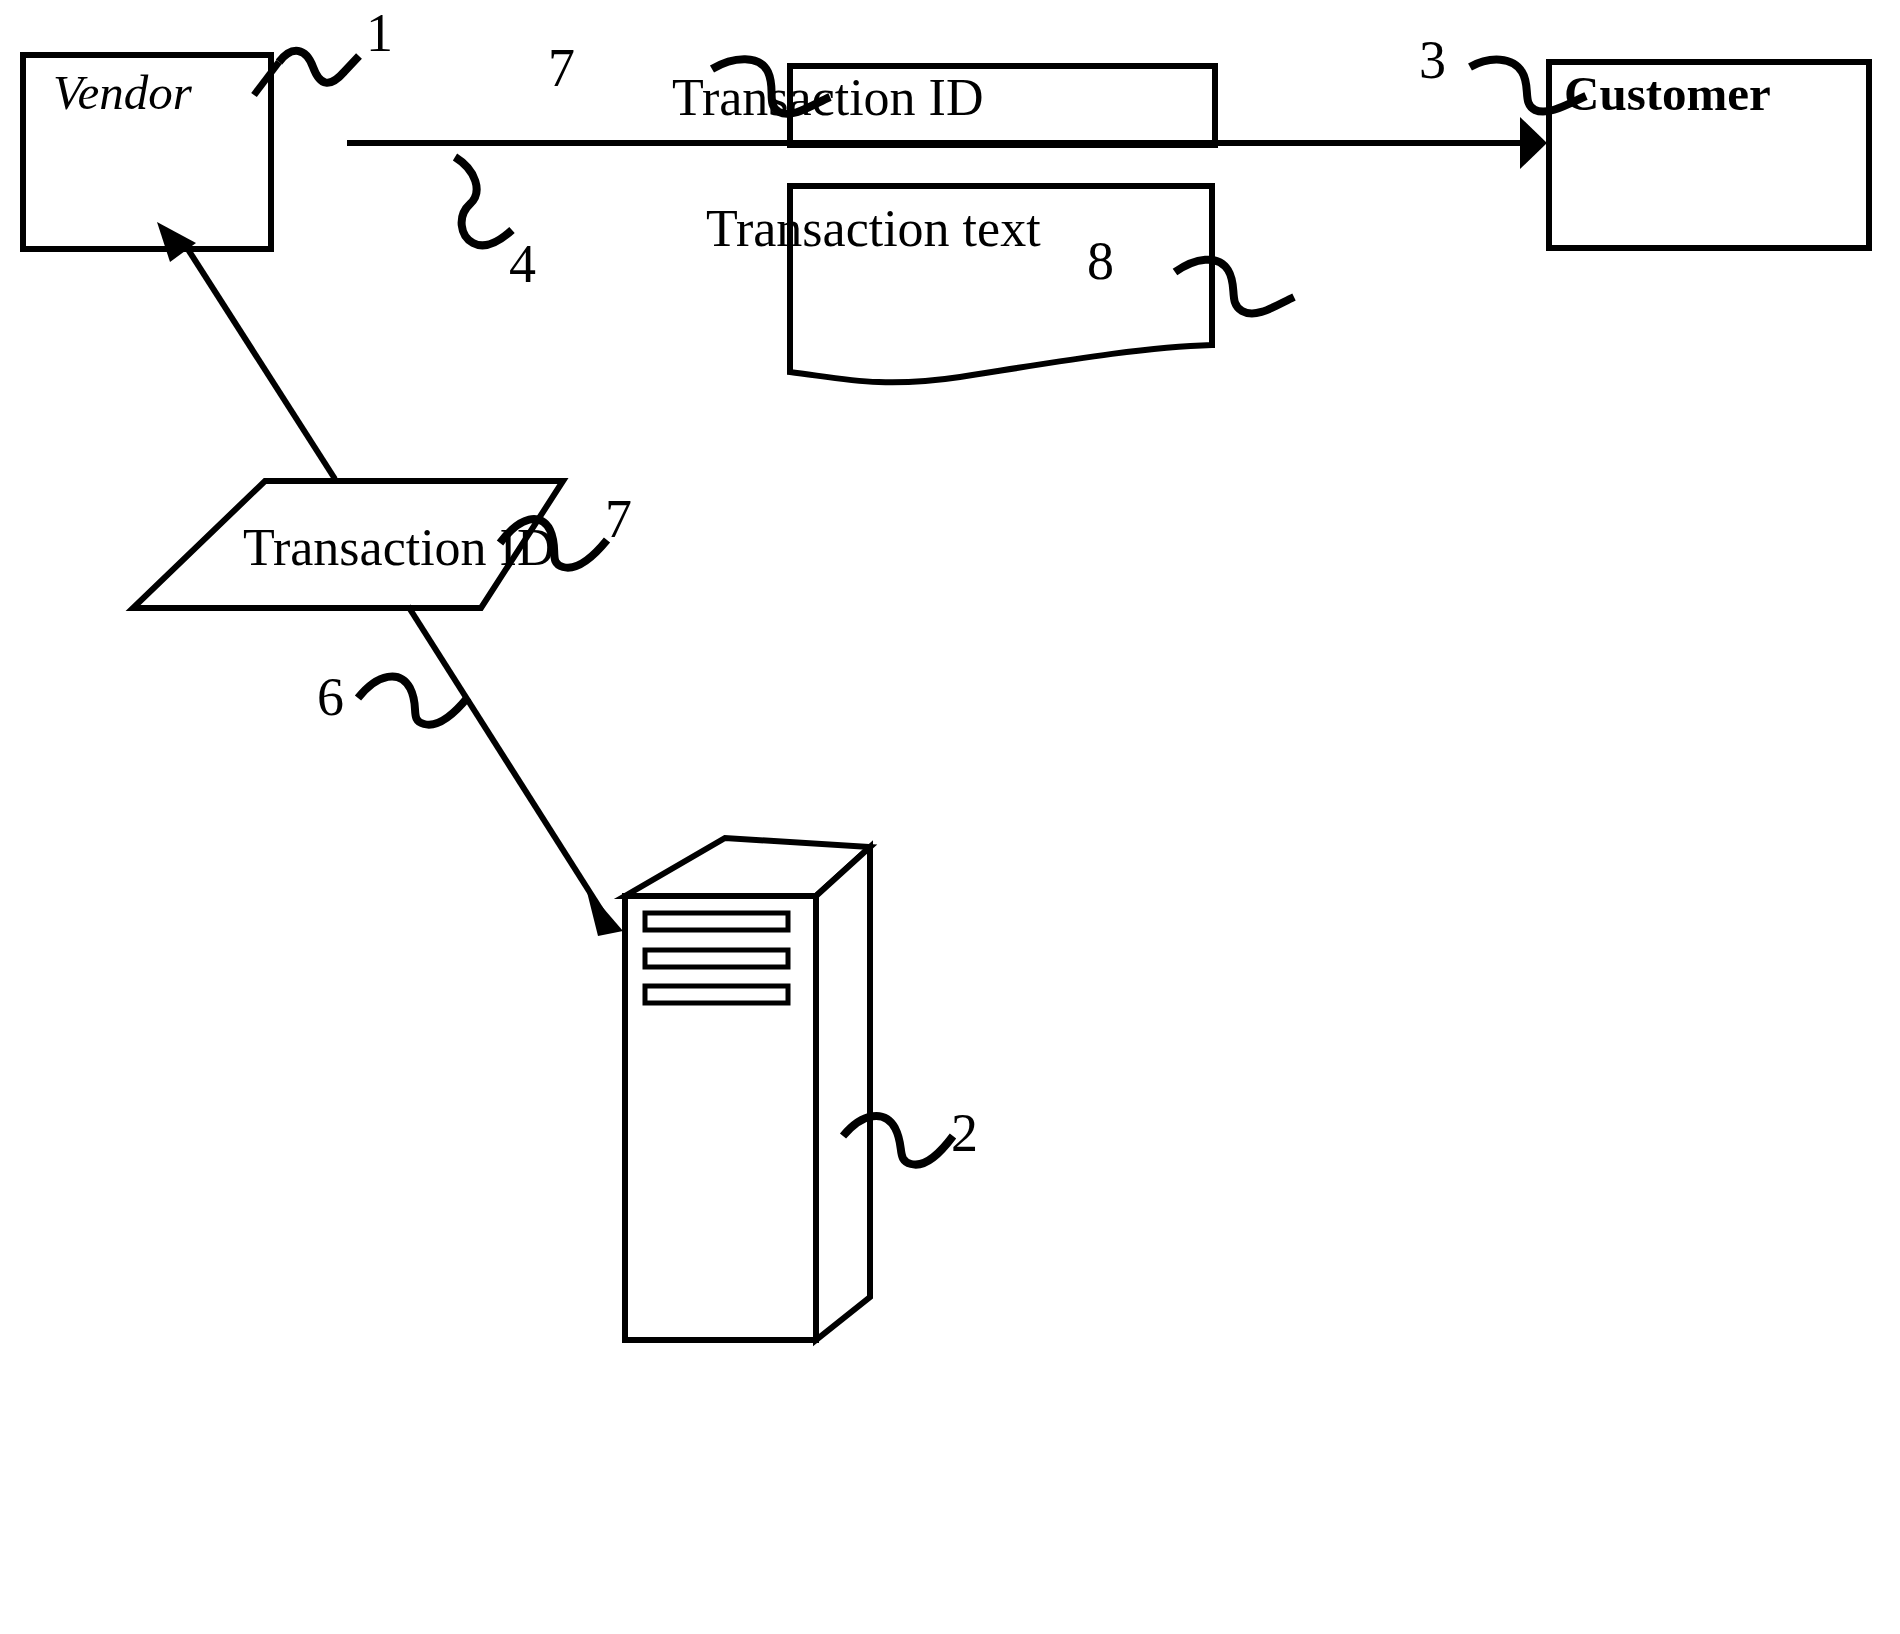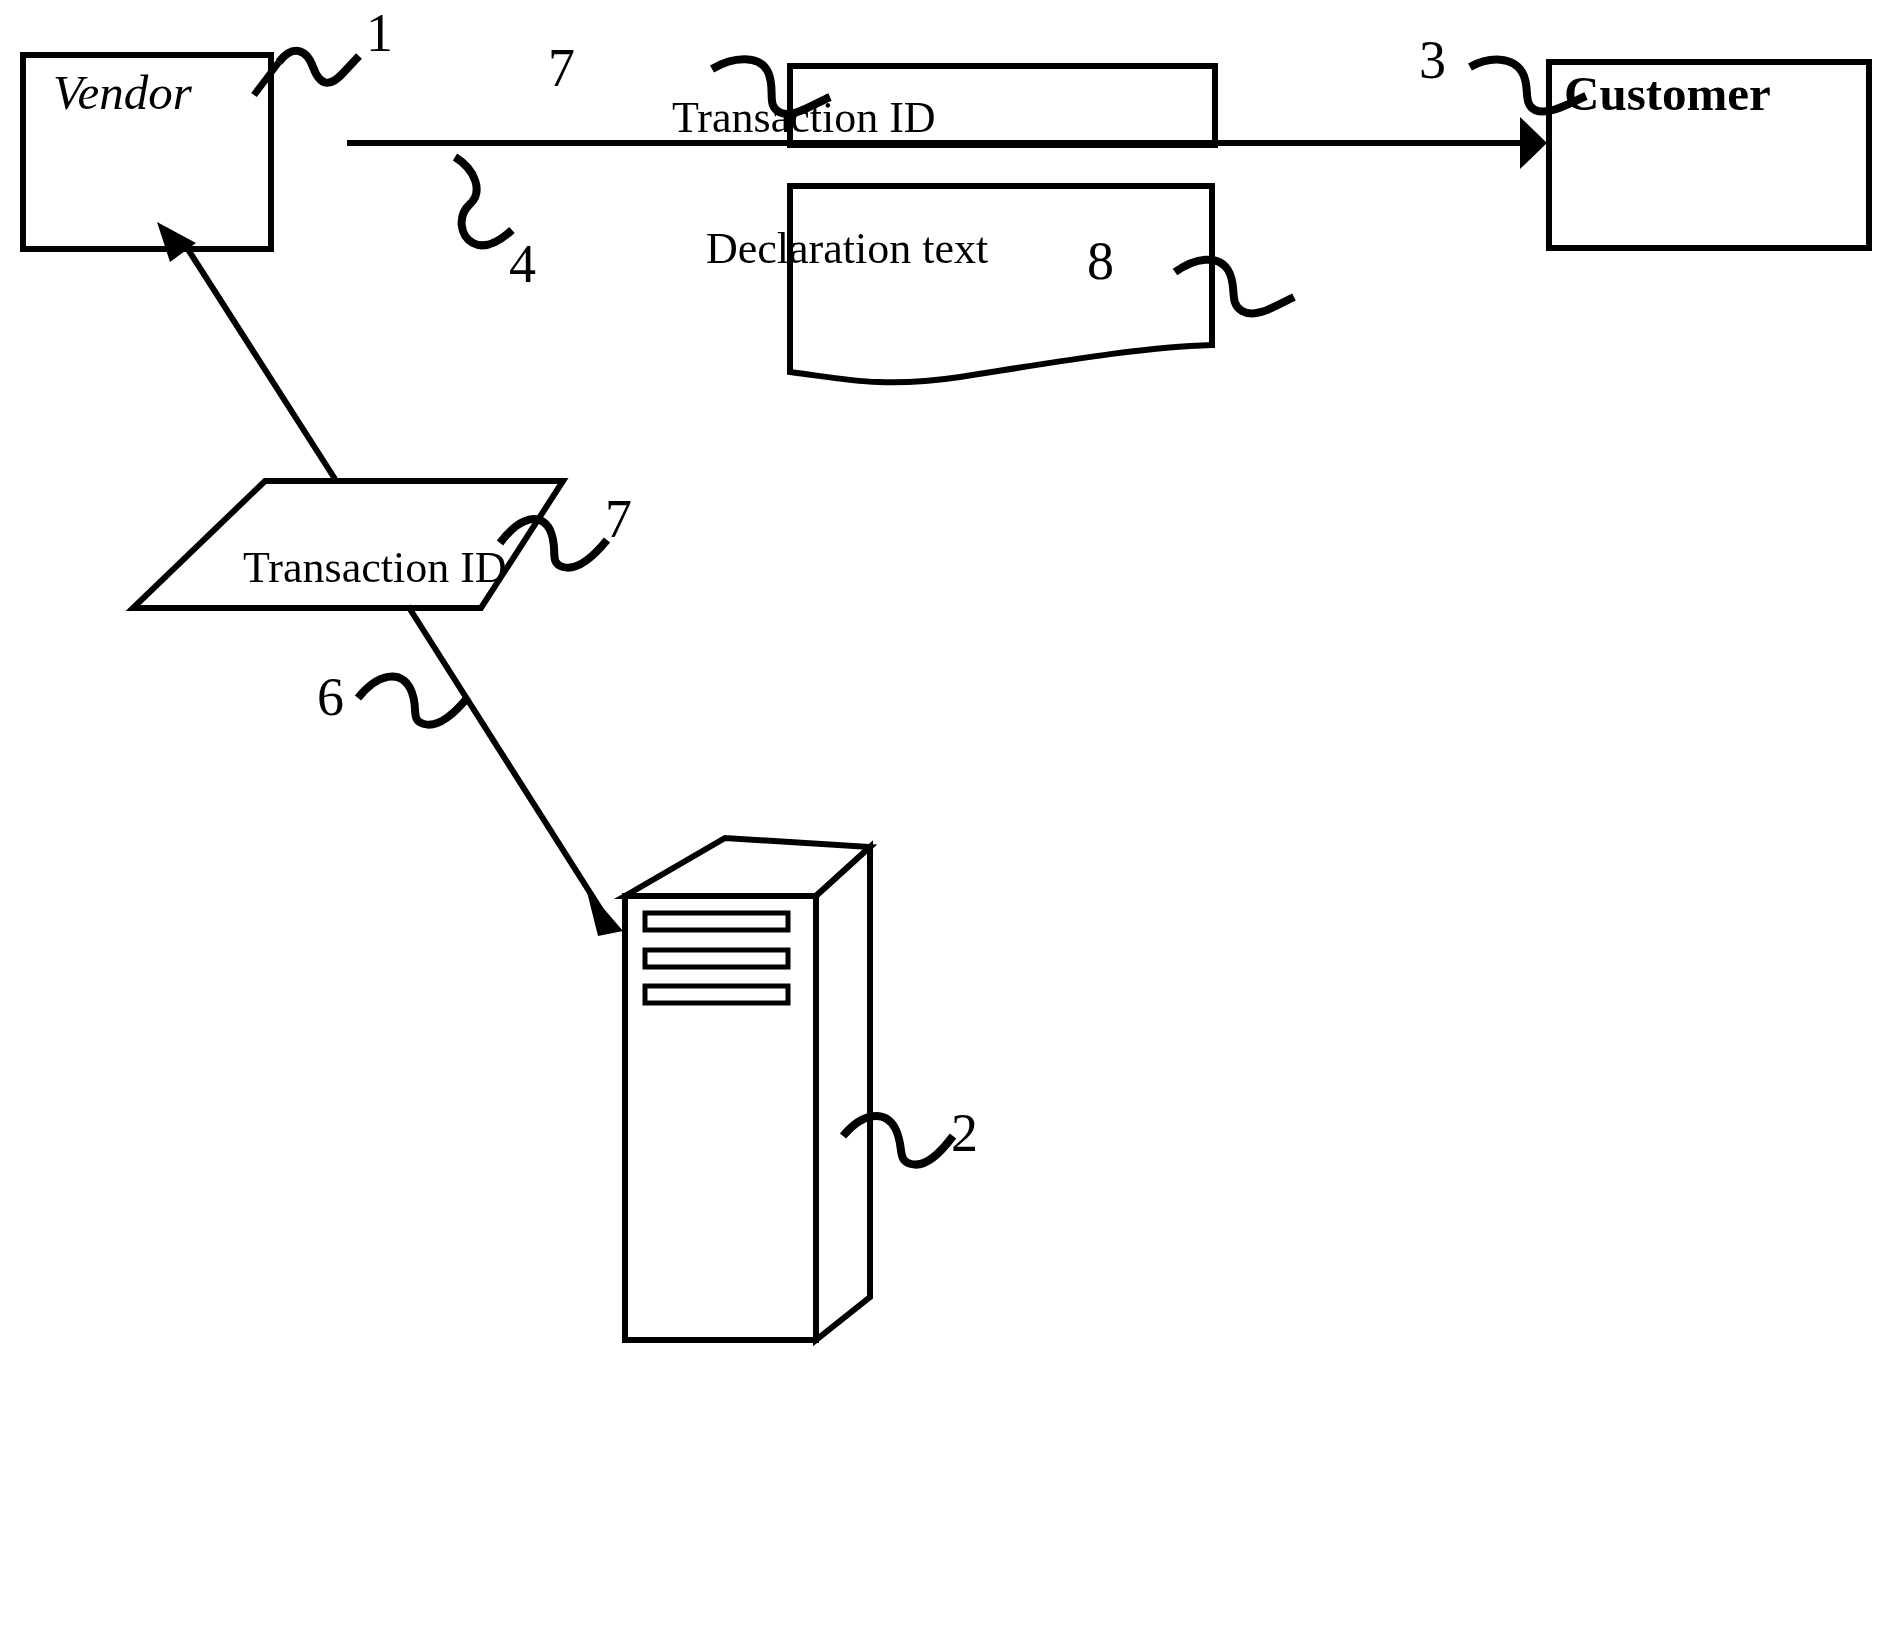--- a/index.html
+++ b/index.html
@@ -30,22 +30,21 @@
     white-space: nowrap;
     line-height: 1;
   }
   .box-label {
     font-size: 49px;
   }
   .ref-num {
     font-size: 54px;
   }
   .node-label {
-    font-size: 44px;
-    margin-top: 24px;
+    font-size: 52px;
   }
 </style>
 </head>
 <body>
 
 <div id="canvas">
 
   <svg id="diagram-svg" viewBox="0 0 1900 1634" xmlns="http://www.w3.org/2000/svg">
 
     <defs>
@@ -120,21 +119,21 @@
   <span class="lbl ref-num" style="left:366px; top:6px;">1</span>
 
   <span class="lbl box-label" style="left:1564px; top:69px;font-weight:bold;">Customer</span>
 
   <span class="lbl ref-num" style="left:1419px; top:33px;">3</span>
 
   <span class="lbl node-label" style="left:672px; top:72px;">Transaction ID</span>
 
   <span class="lbl ref-num" style="left:548px; top:41px;">7</span>
 
-  <span class="lbl node-label" style="left:706px; top:203px;">Declaration text</span>
+  <span class="lbl node-label" style="left:706px; top:203px;">Transaction text</span>
 
   <span class="lbl ref-num" style="left:1087px; top:234px;">8</span>
 
   <span class="lbl ref-num" style="left:509px; top:237px;">4</span>
 
   <span class="lbl node-label" style="left:243px; top:522px;">Transaction ID</span>
 
   <span class="lbl ref-num" style="left:605px; top:492px;">7</span>
 
   <span class="lbl ref-num" style="left:317px; top:670px;">6</span>

